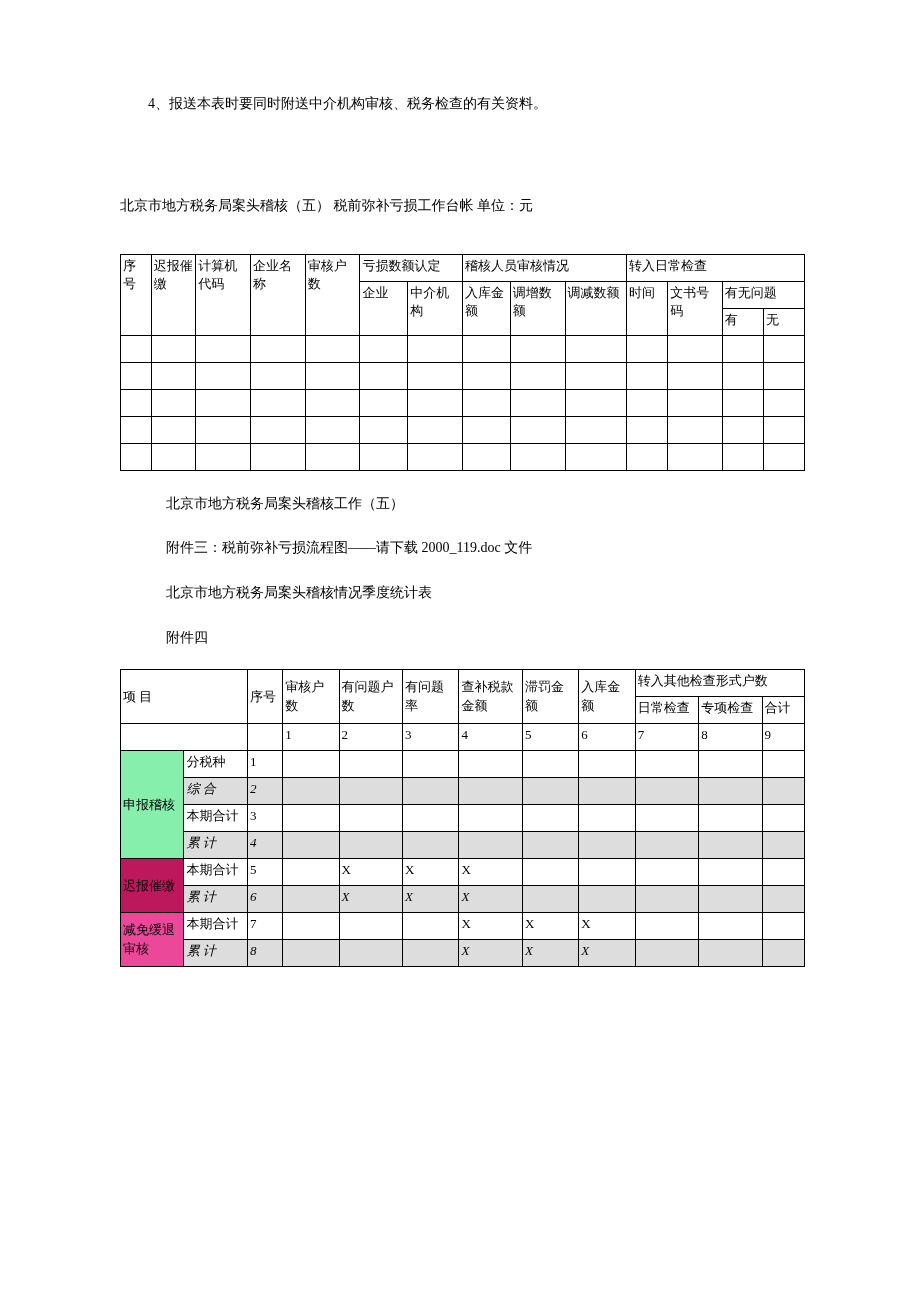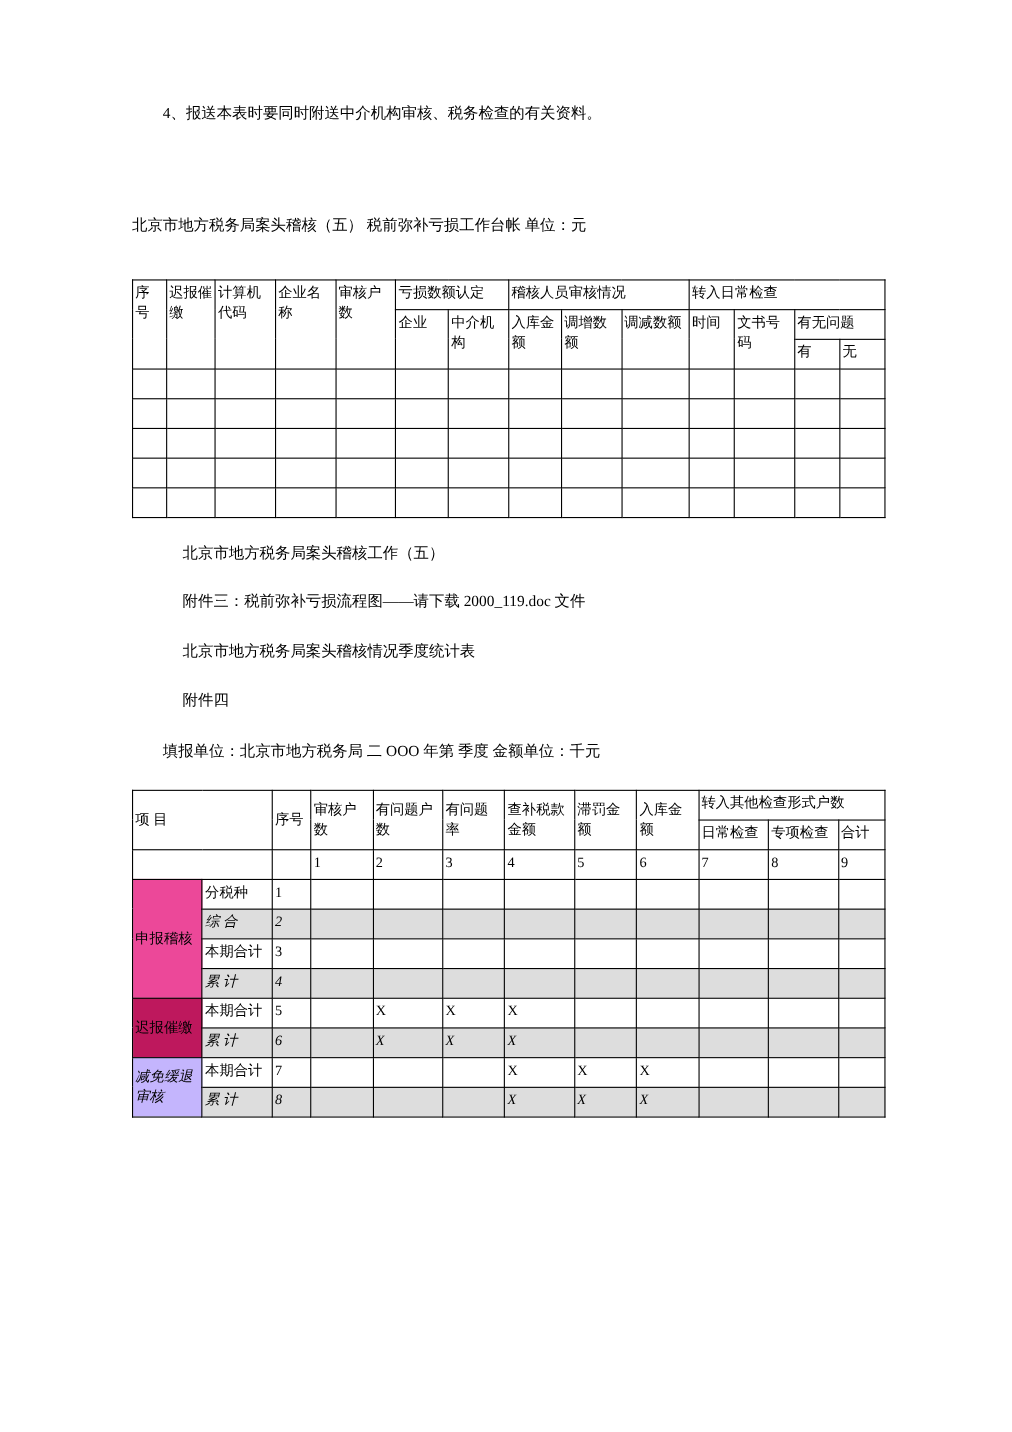--- a/index.html
+++ b/index.html
@@ -194,21 +194,20 @@
   </tbody>
     </table>
 
   <div class="block1">
     <p>北京市地方税务局案头稽核工作（五）</p>
     <p>附件三：税前弥补亏损流程图——请下载 2000_119.doc 文件</p>
     <p>北京市地方税务局案头稽核情况季度统计表</p>
     <p>附件四</p>
   </div>
 
-  <p class="block2">填报单位：北京市地方税务局 二 OOO 年第 季度 金额单位：千元</p>
 
   <table class="table2">
     <colgroup>
       <col style="width:9%">
         <col style="width:9%">
         <col style="width:5%">
       <col style="width:8%">
         <col style="width:9%">
         <col style="width:8%">
       <col style="width:9%">
@@ -244,21 +243,21 @@
       <td>4</td>
       <td>5</td>
       <td>6</td>
       <td>7</td>
       <td>8</td>
       <td>9</td>
     </tr>
     </tbody>
       <tbody id="t2body">
         <tr>
-          <td rowspan="4" style="background: #ec4899; vertical-align: middle;">申报稽核</td>
+          <td rowspan="4" style="background: #86efac; vertical-align: middle;">申报稽核</td>
           <td>分税种</td>
           <td>1</td>
           <td></td>
           <td></td>
           <td></td>
           <td></td>
           <td></td>
           <td></td>
           <td></td>
           <td></td>
@@ -324,21 +323,21 @@
           <td>X</td>
           <td>X</td>
           <td>X</td>
           <td></td>
           <td></td>
           <td></td>
           <td></td>
           <td></td>
         </tr>
         <tr>
-          <td rowspan="2" style="background: #c4b5fd; vertical-align: middle; font-style: italic;">减免缓退审核</td>
+          <td rowspan="2" style="background: #ec4899; vertical-align: middle;">减免缓退审核</td>
           <td>本期合计</td>
           <td>7</td>
           <td></td>
           <td></td>
           <td></td>
           <td>X</td>
           <td>X</td>
           <td>X</td>
           <td></td>
           <td></td>

